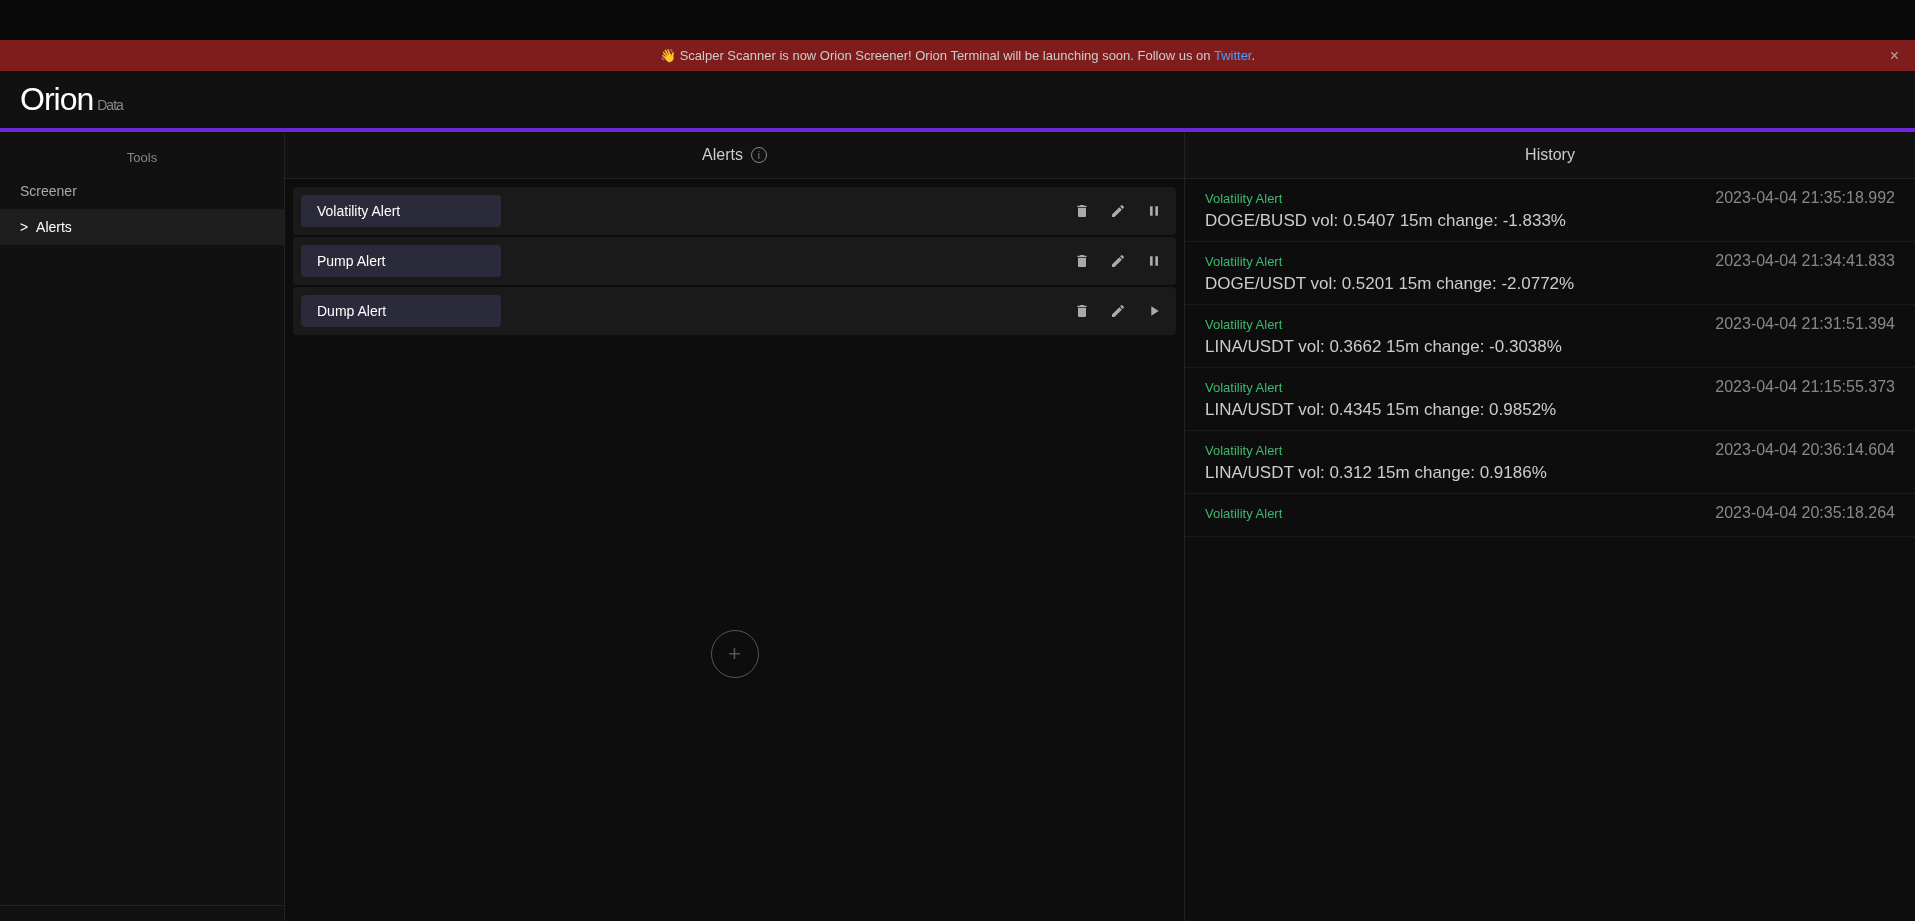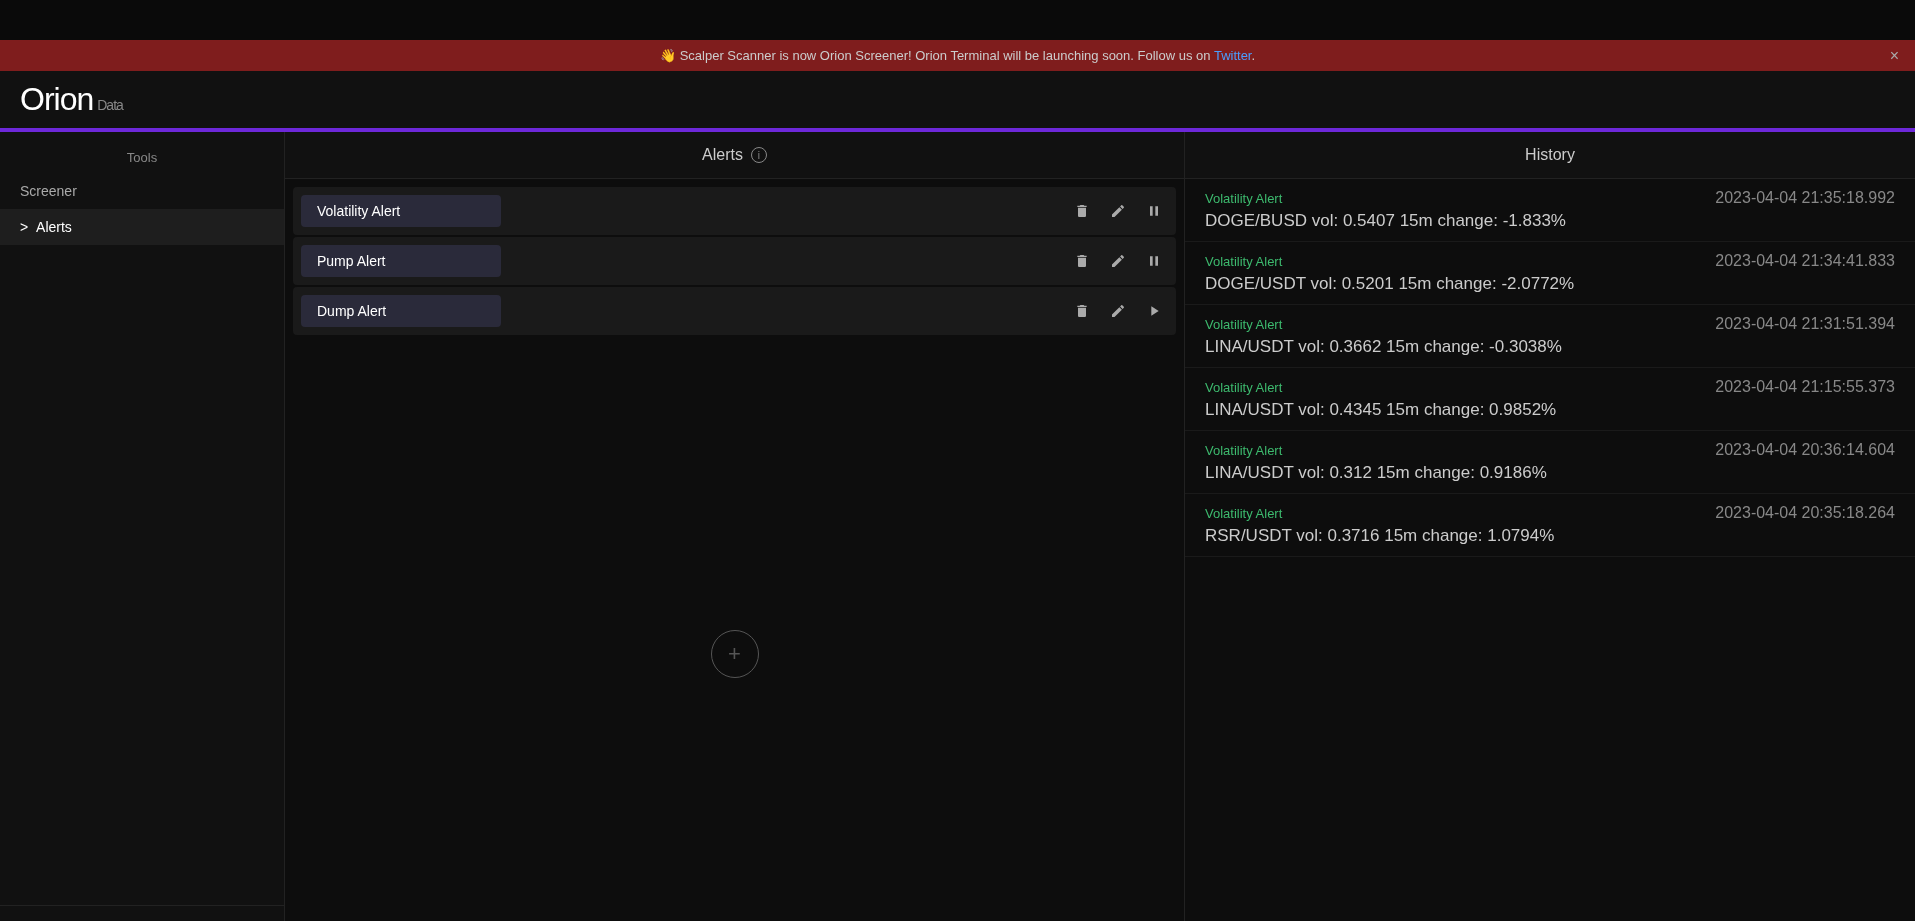--- a/index.html
+++ b/index.html
@@ -434,19 +434,18 @@
         <span class="history-alert-name">Volatility Alert</span>
         <span class="history-timestamp">2023-04-04 20:36:14.604</span>
       </div>
       <div class="history-detail">LINA/USDT vol: 0.312 15m change: 0.9186%</div>
     </div>
           <div class="history-entry">
       <div class="history-entry-top">
         <span class="history-alert-name">Volatility Alert</span>
         <span class="history-timestamp">2023-04-04 20:35:18.264</span>
       </div>
-      <div class="history-detail">RSR/USDT vol: 0.3716 15m change: 1.0794%</div>
     </div>
         </div>
     </div>
 
   </div>
 </div>
 
 </body></html>

